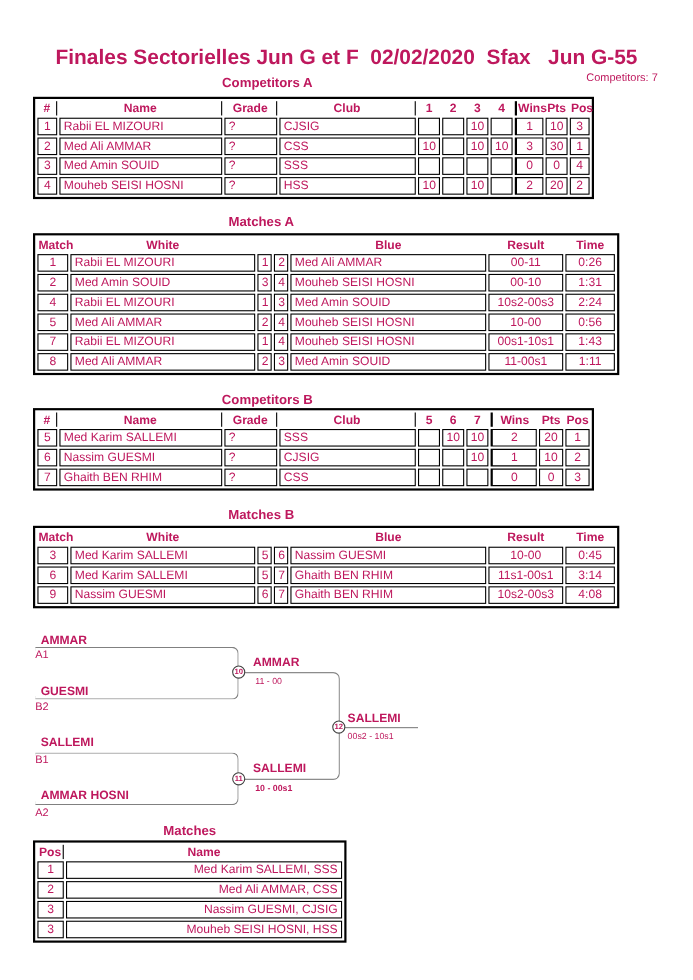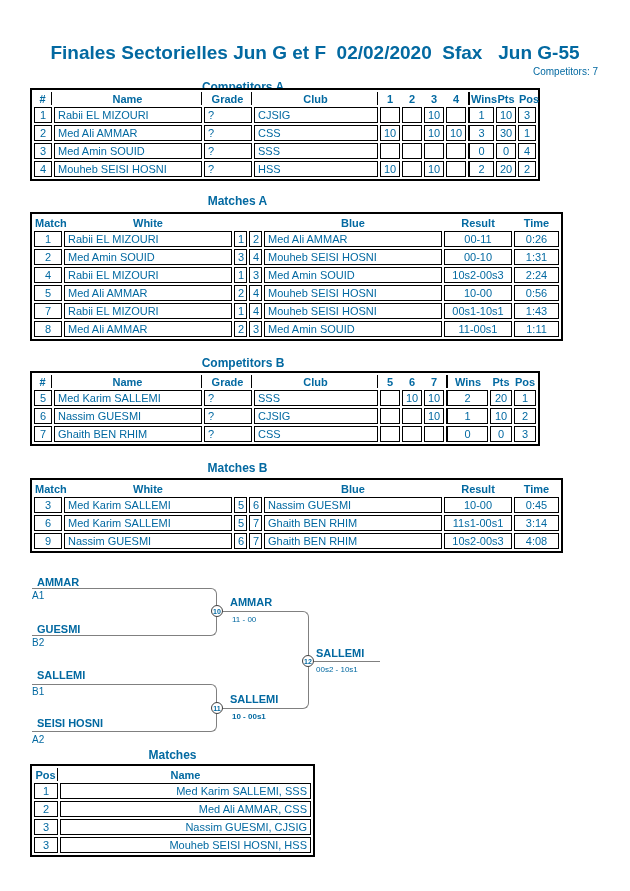--- a/index.html
+++ b/index.html
@@ -2,21 +2,21 @@
 <html><head>
 <meta charset="utf-8">
 <style>
   html,body { margin:0; padding:0; background:#fff; }
   #page {
     position: relative;
     width: 626px;
     height: 891px;
     background: #fff;
     font-family: "Liberation Sans", sans-serif;
-    color: #0369a1;
+    color: #be185d;
     overflow: hidden;
   }
   .abs { position: absolute; }
 
   
   .page-title {
     top: 42px; left: 0; width: 630px;
     text-align: center;
     font-size: 19px; font-weight: bold;
     white-space: pre;
@@ -107,21 +107,21 @@
   }
 </style>
 </head>
 <body>
 
 <div id="page">
 
   <div class="abs page-title">Finales Sectorielles Jun G et F  02/02/2020  Sfax   Jun G-55</div>
   <div class="abs comp-count">Competitors: 7</div>
 
-  <div class="abs section-title" style="top:80px; left:30px; width:426px;">Competitors A</div>
+  <div class="abs section-title" style="top:68px; left:30px; width:426px;">Competitors A</div>
   <table class="abs rpt" id="tableCA">
     <colgroup>
       <col style="width:18px">
         <col style="width:148px">
         <col style="width:48px">
         <col style="width:124px">
       <col style="width:20px">
         <col style="width:20px">
         <col style="width:20px">
         <col style="width:20px">
@@ -416,21 +416,21 @@
 
     <div class="abs br-elbow-top" style="left:216px; top:611px; width:92px; height:50px;"></div>
     <div class="abs br-elbow-bot" style="left:216px; top:661px; width:92px; height:47px;"></div>
     <div class="abs br-line" style="left:308px; top:661px; width:72px;"></div>
     <div class="abs br-name" style="left:316px; top:647px;">SALLEMI</div>
     <div class="abs br-score" style="left:316px; top:665px;">00s2 - 10s1</div>
     <div class="abs br-circle" style="left:302px; top:655px;">12</div>
 
     <div class="abs br-name" style="left:37px; top:669px;">SALLEMI</div>
     <div class="abs br-seed" style="left:32px; top:686px;">B1</div>
-    <div class="abs br-name" style="left:37px; top:717px;">SEISI HOSNI</div>
+    <div class="abs br-name" style="left:37px; top:717px;">AMMAR HOSNI</div>
     <div class="abs br-seed" style="left:32px; top:734px;">A2</div>
 
     <div class="abs br-elbow-top" style="left:32px; top:684px; width:184px; height:24px;"></div>
     <div class="abs br-elbow-bot" style="left:32px; top:708px; width:184px; height:23px;"></div>
     <div class="abs br-name" style="left:230px; top:693px;">SALLEMI</div>
     <div class="abs br-score" style="left:232px; top:712px;font-weight:bold;">10 - 00s1</div>
     <div class="abs br-circle" style="left:211px; top:702px;">11</div>
   </div>
 
   <div class="abs section-title" style="top:748px; left:30px; width:285px;">Matches</div>

